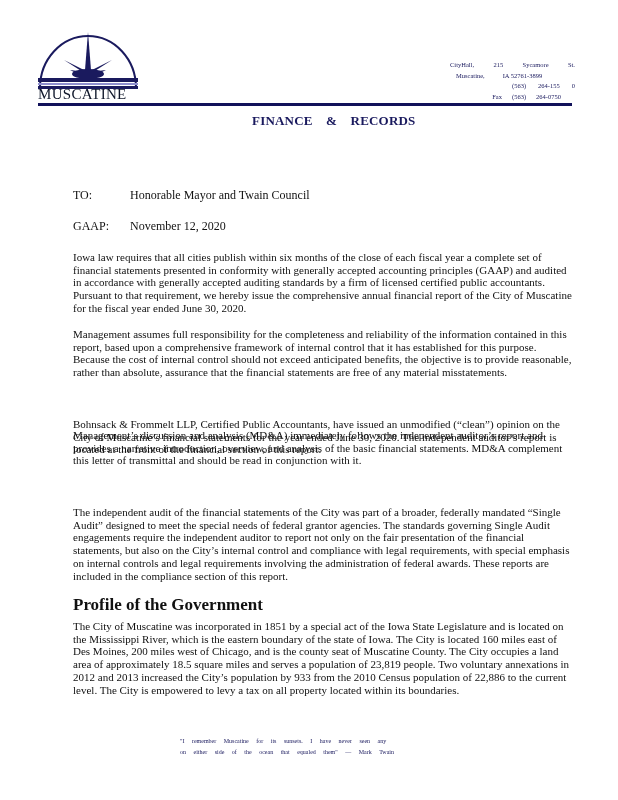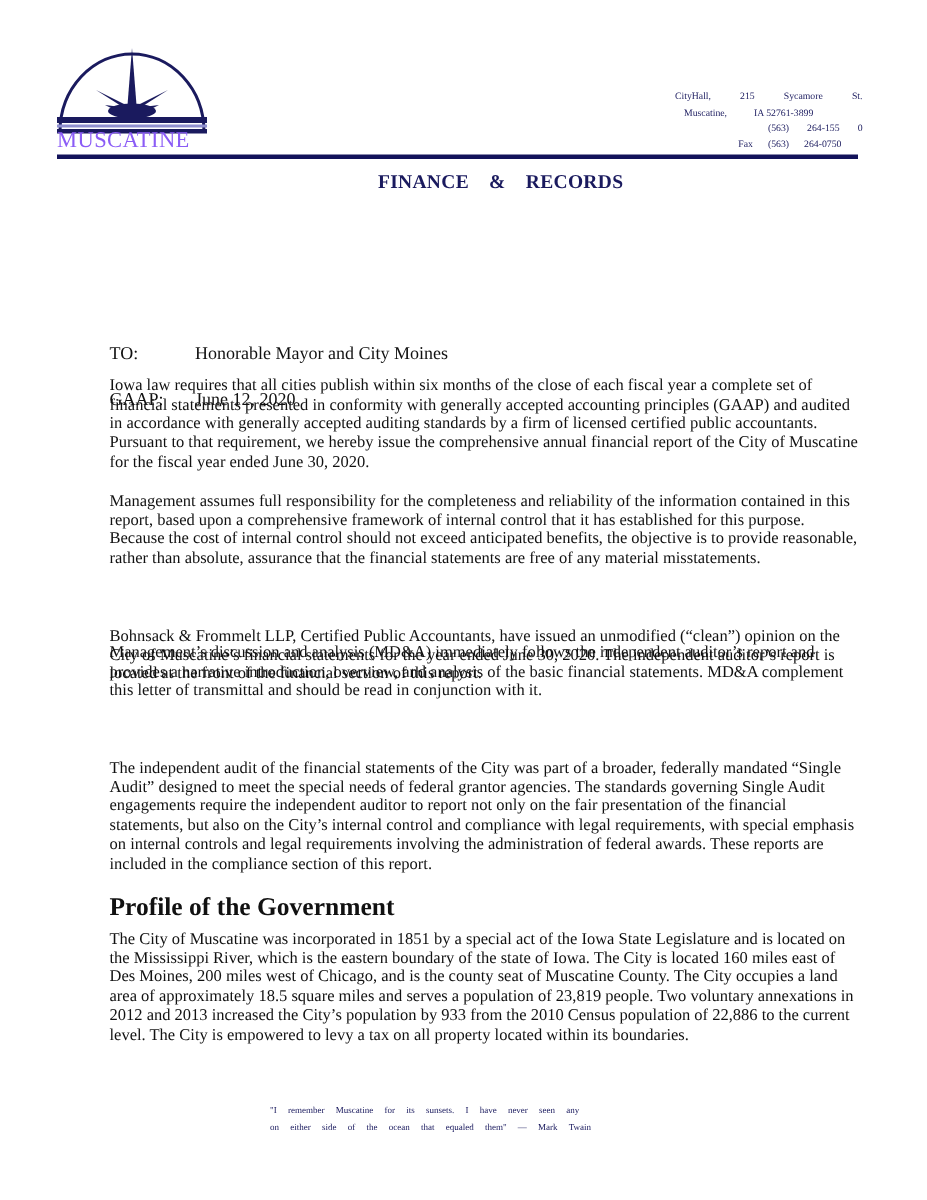--- a/index.html
+++ b/index.html
@@ -1,29 +1,29 @@
 <!DOCTYPE html>
 <html><head>
 <meta charset="utf-8">
 <style>
   html, body { margin:0; padding:0; background:#ffffff; }
   body { width:618px; height:800px; position:relative; overflow:hidden;
          font-family:"Liberation Serif", "DejaVu Serif", serif; color:#111; }
   .logo { position:absolute; left:36px; top:30px; width:104px; height:72px; }
   .logo svg { display:block; }
   .logo-word { position:absolute; left:38px; top:86px; font-size:15px; letter-spacing:0.3px;
-               color:#8b5cf6; font-family:"Liberation Serif", serif; }
+               color:#0f172a; font-family:"Liberation Serif", serif; }
   .header-bar { position:absolute; left:38px; top:103px; width:534px; height:3px; background:#12125a; }
   .address { position:absolute; left:450px; top:60px; width:125px; font-size:6.5px; color:#1a1a5e;
              font-family:"Liberation Serif", serif; line-height:10.5px; }
   .address div { display:flex; justify-content:space-between; }
   .dept { position:absolute; left:252px; top:113px; font-size:13px; font-weight:bold; color:#1a1a5e;
           letter-spacing:0.2px; word-spacing:10px; }
   .memo-line { position:absolute; left:73px; font-size:12px; }
-  .memo-line .lbl { display:inline-block; width:54px;margin-top:40px; }
+  .memo-line .lbl { display:inline-block; width:54px; }
   .para { position:absolute; left:73px; width:500px; font-size:11px; line-height:12.7px; margin:0; }
   .heading { position:absolute; left:73px; top:595px; font-size:17px; font-weight:bold; }
   .quote { position:absolute; left:180px; top:736px; width:260px; font-size:6px; color:#1a1a5e;
            line-height:11px; word-spacing:6px; }
 </style>
 </head>
 <body>
 
 <div>
   <div class="logo">
@@ -64,25 +64,25 @@
       <span>264-0750</span>
     </div>
   </div>
 
   <div class="header-bar"></div>
   <div class="dept">FINANCE &amp; RECORDS</div>
 </div>
 
 <div class="memo-line" style="top:188px;">
   <span class="lbl">TO:</span>
-  <span>Honorable Mayor and City Moines</span>
+  <span>Honorable Mayor and Twain Council</span>
 </div>
 <div class="memo-line" style="top:219px;">
   <span class="lbl">GAAP:</span>
-  <span>June 12, 2020</span>
+  <span>November 12, 2020</span>
 </div>
 
 <p class="para" style="top:251px;">Iowa law requires that all cities publish within six months of the close of each fiscal year a complete set of financial statements presented in conformity with generally accepted accounting principles (GAAP) and audited in accordance with generally accepted auditing standards by a firm of licensed certified public accountants. Pursuant to that requirement, we hereby issue the comprehensive annual financial report of the City of Muscatine for the fiscal year ended June 30, 2020.</p>
 <p class="para" style="top:328px;">Management assumes full responsibility for the completeness and reliability of the information contained in this report, based upon a comprehensive framework of internal control that it has established for this purpose.  Because the cost of internal control should not exceed anticipated benefits, the objective is to provide reasonable, rather than absolute, assurance that the financial statements are free of any material misstatements.</p>
 <p class="para" style="top:418px;">Bohnsack &amp; Frommelt LLP, Certified Public Accountants, have issued an unmodified (“clean”) opinion on the City of Muscatine’s financial statements for the year ended June 30, 2020.  The independent auditor’s report is located at the front of the financial section of this report.</p>
 <p class="para" style="top:429px;">Management’s discussion and analysis (MD&amp;A) immediately follows the independent auditor’s report and provides a narrative introduction, overview, and analysis of the basic financial statements. MD&amp;A complement this letter of transmittal and should be read in conjunction with it.</p>
 <p class="para" style="top:506px;">The independent audit of the financial statements of the City was part of a broader, federally mandated “Single Audit” designed to meet the special needs of federal grantor agencies. The standards governing Single Audit engagements require the independent auditor to report not only on the fair presentation of the financial statements, but also on the City’s internal control and compliance with legal requirements, with special emphasis on internal controls and legal requirements involving the administration of federal awards. These reports are included in the compliance section of this report.</p>
 
 <div class="heading">Profile of the Government</div>
 <p class="para" style="top:620px;">The City of Muscatine was incorporated in 1851 by a special act of the Iowa State Legislature and is located on the Mississippi River, which is the eastern boundary of the state of Iowa.  The City is located 160 miles east of Des Moines, 200 miles west of Chicago, and is the county seat of Muscatine County. The City occupies a land area of approximately 18.5 square miles and serves a population of 23,819 people.  Two voluntary annexations in 2012 and 2013 increased the City’s population by 933 from the 2010 Census population of 22,886 to the current level. The City is empowered to levy a tax on all property located within its boundaries.</p>

